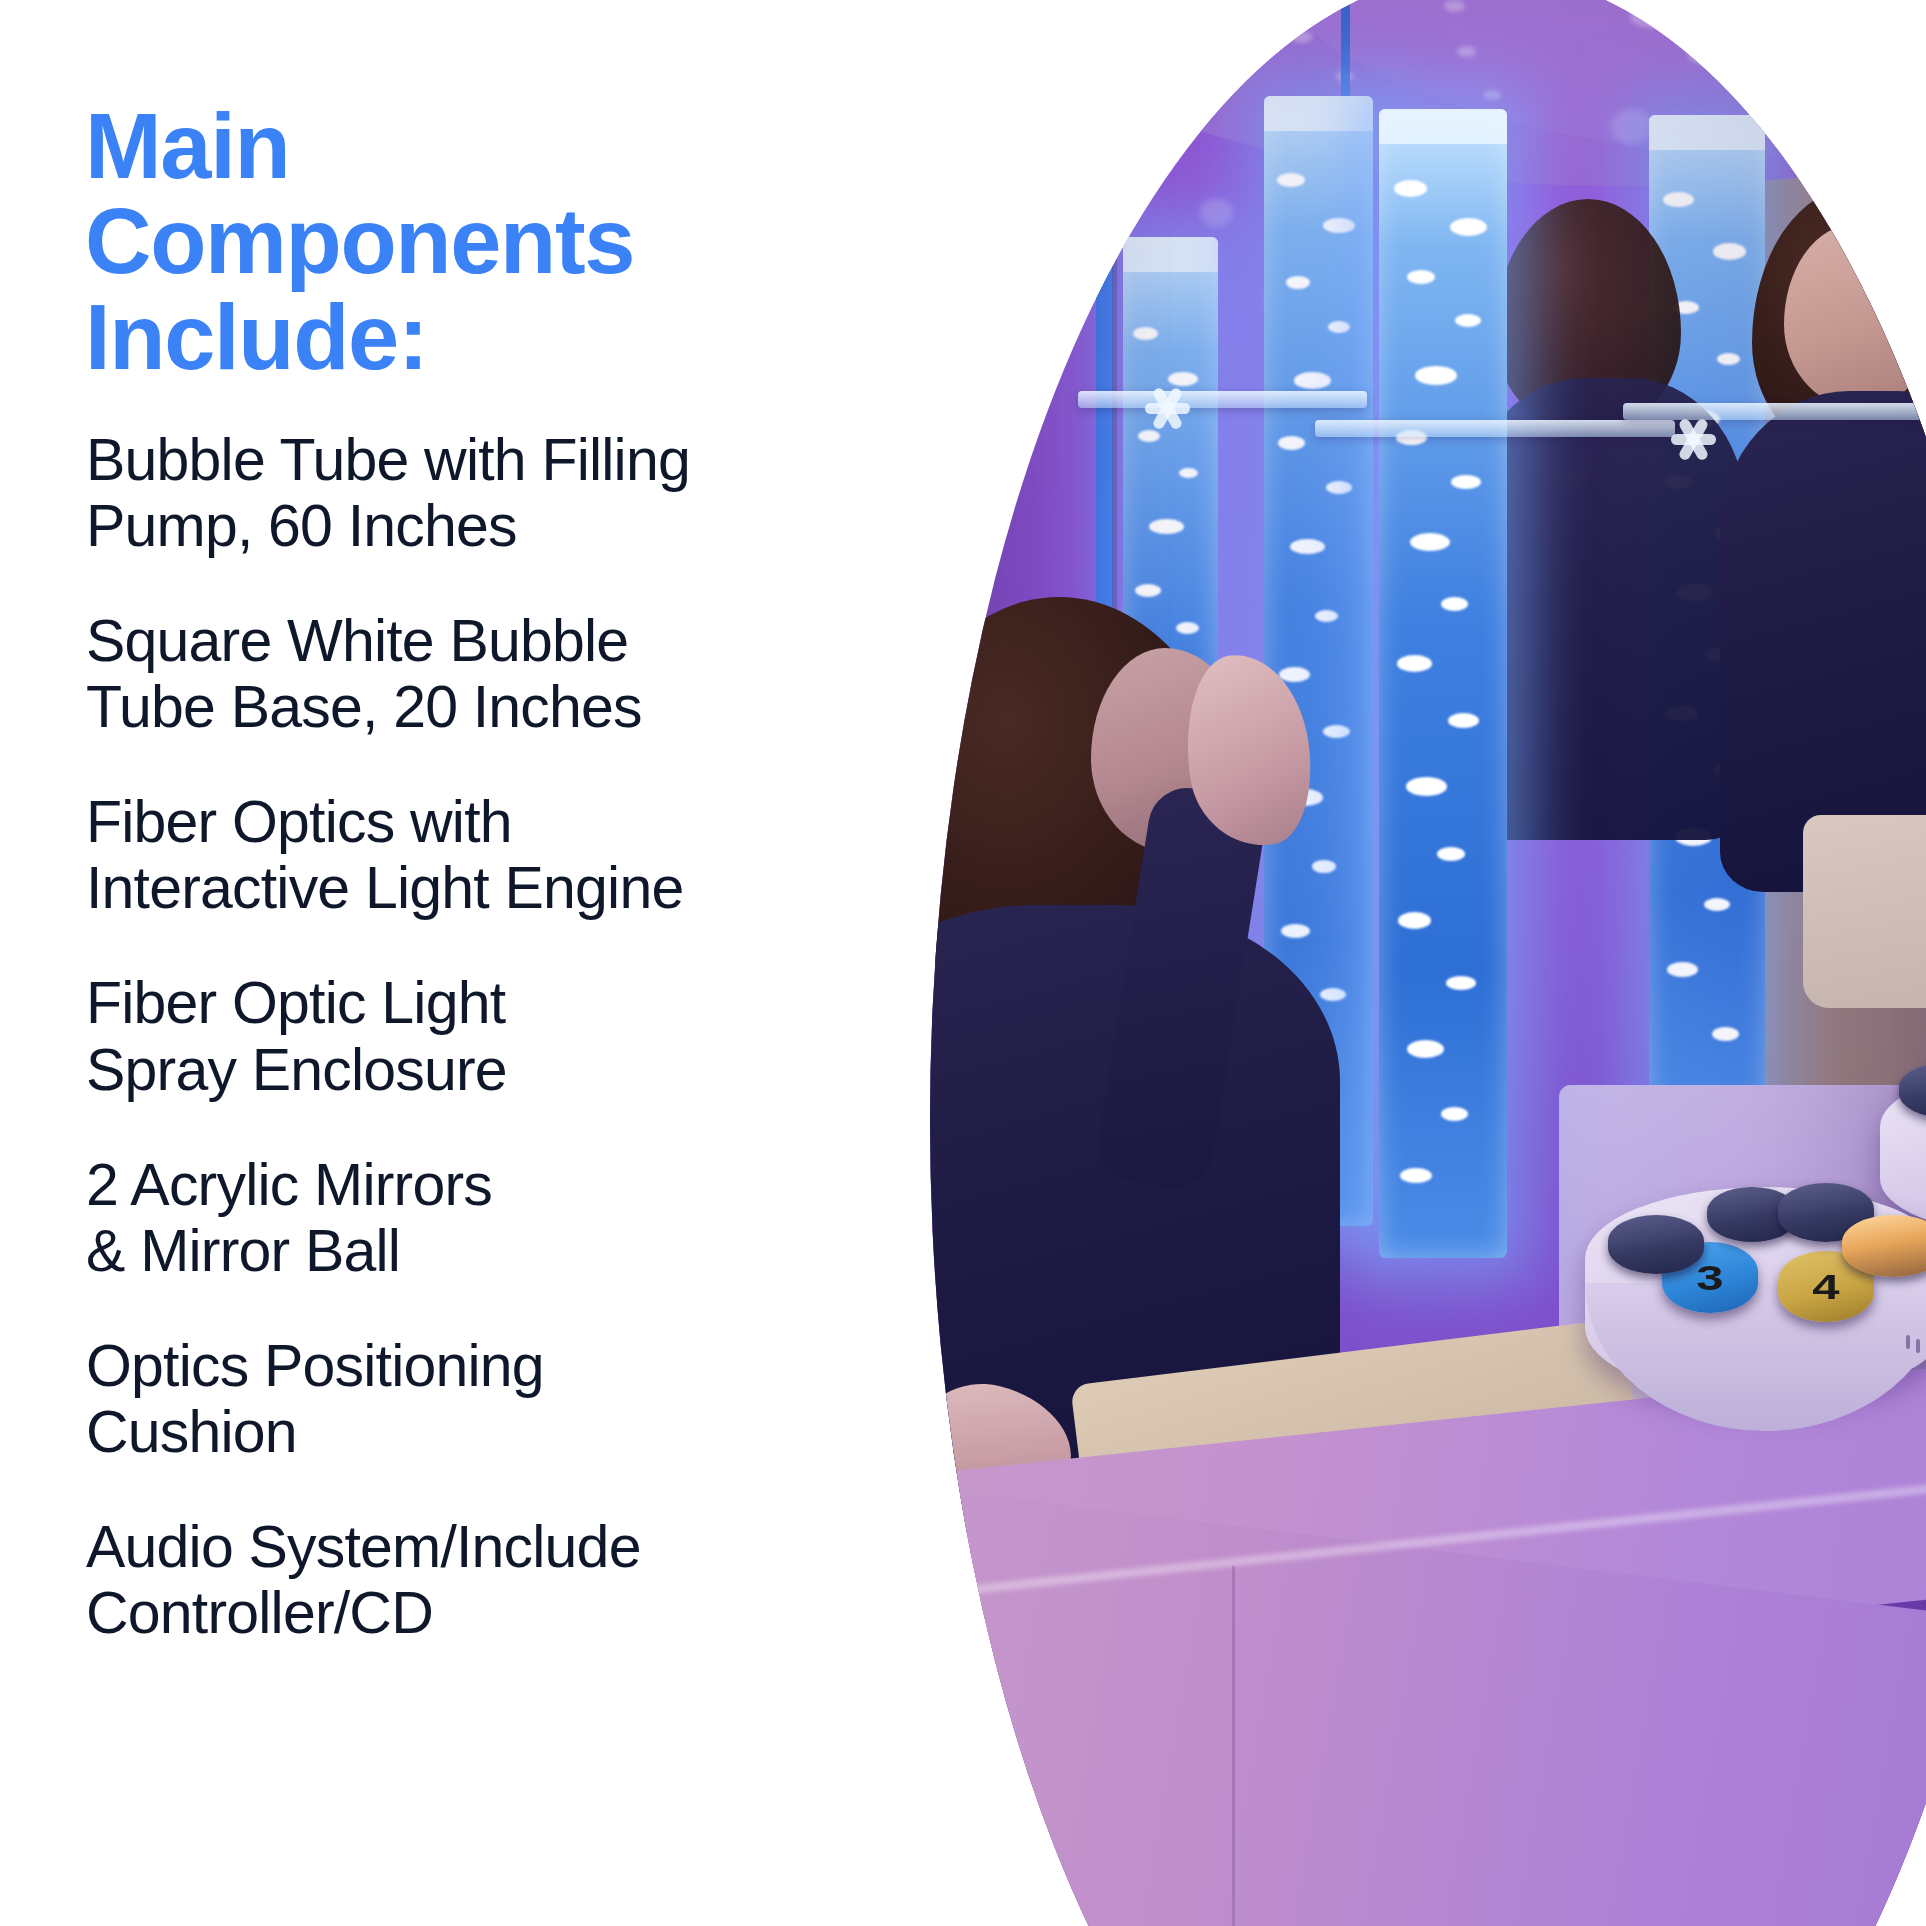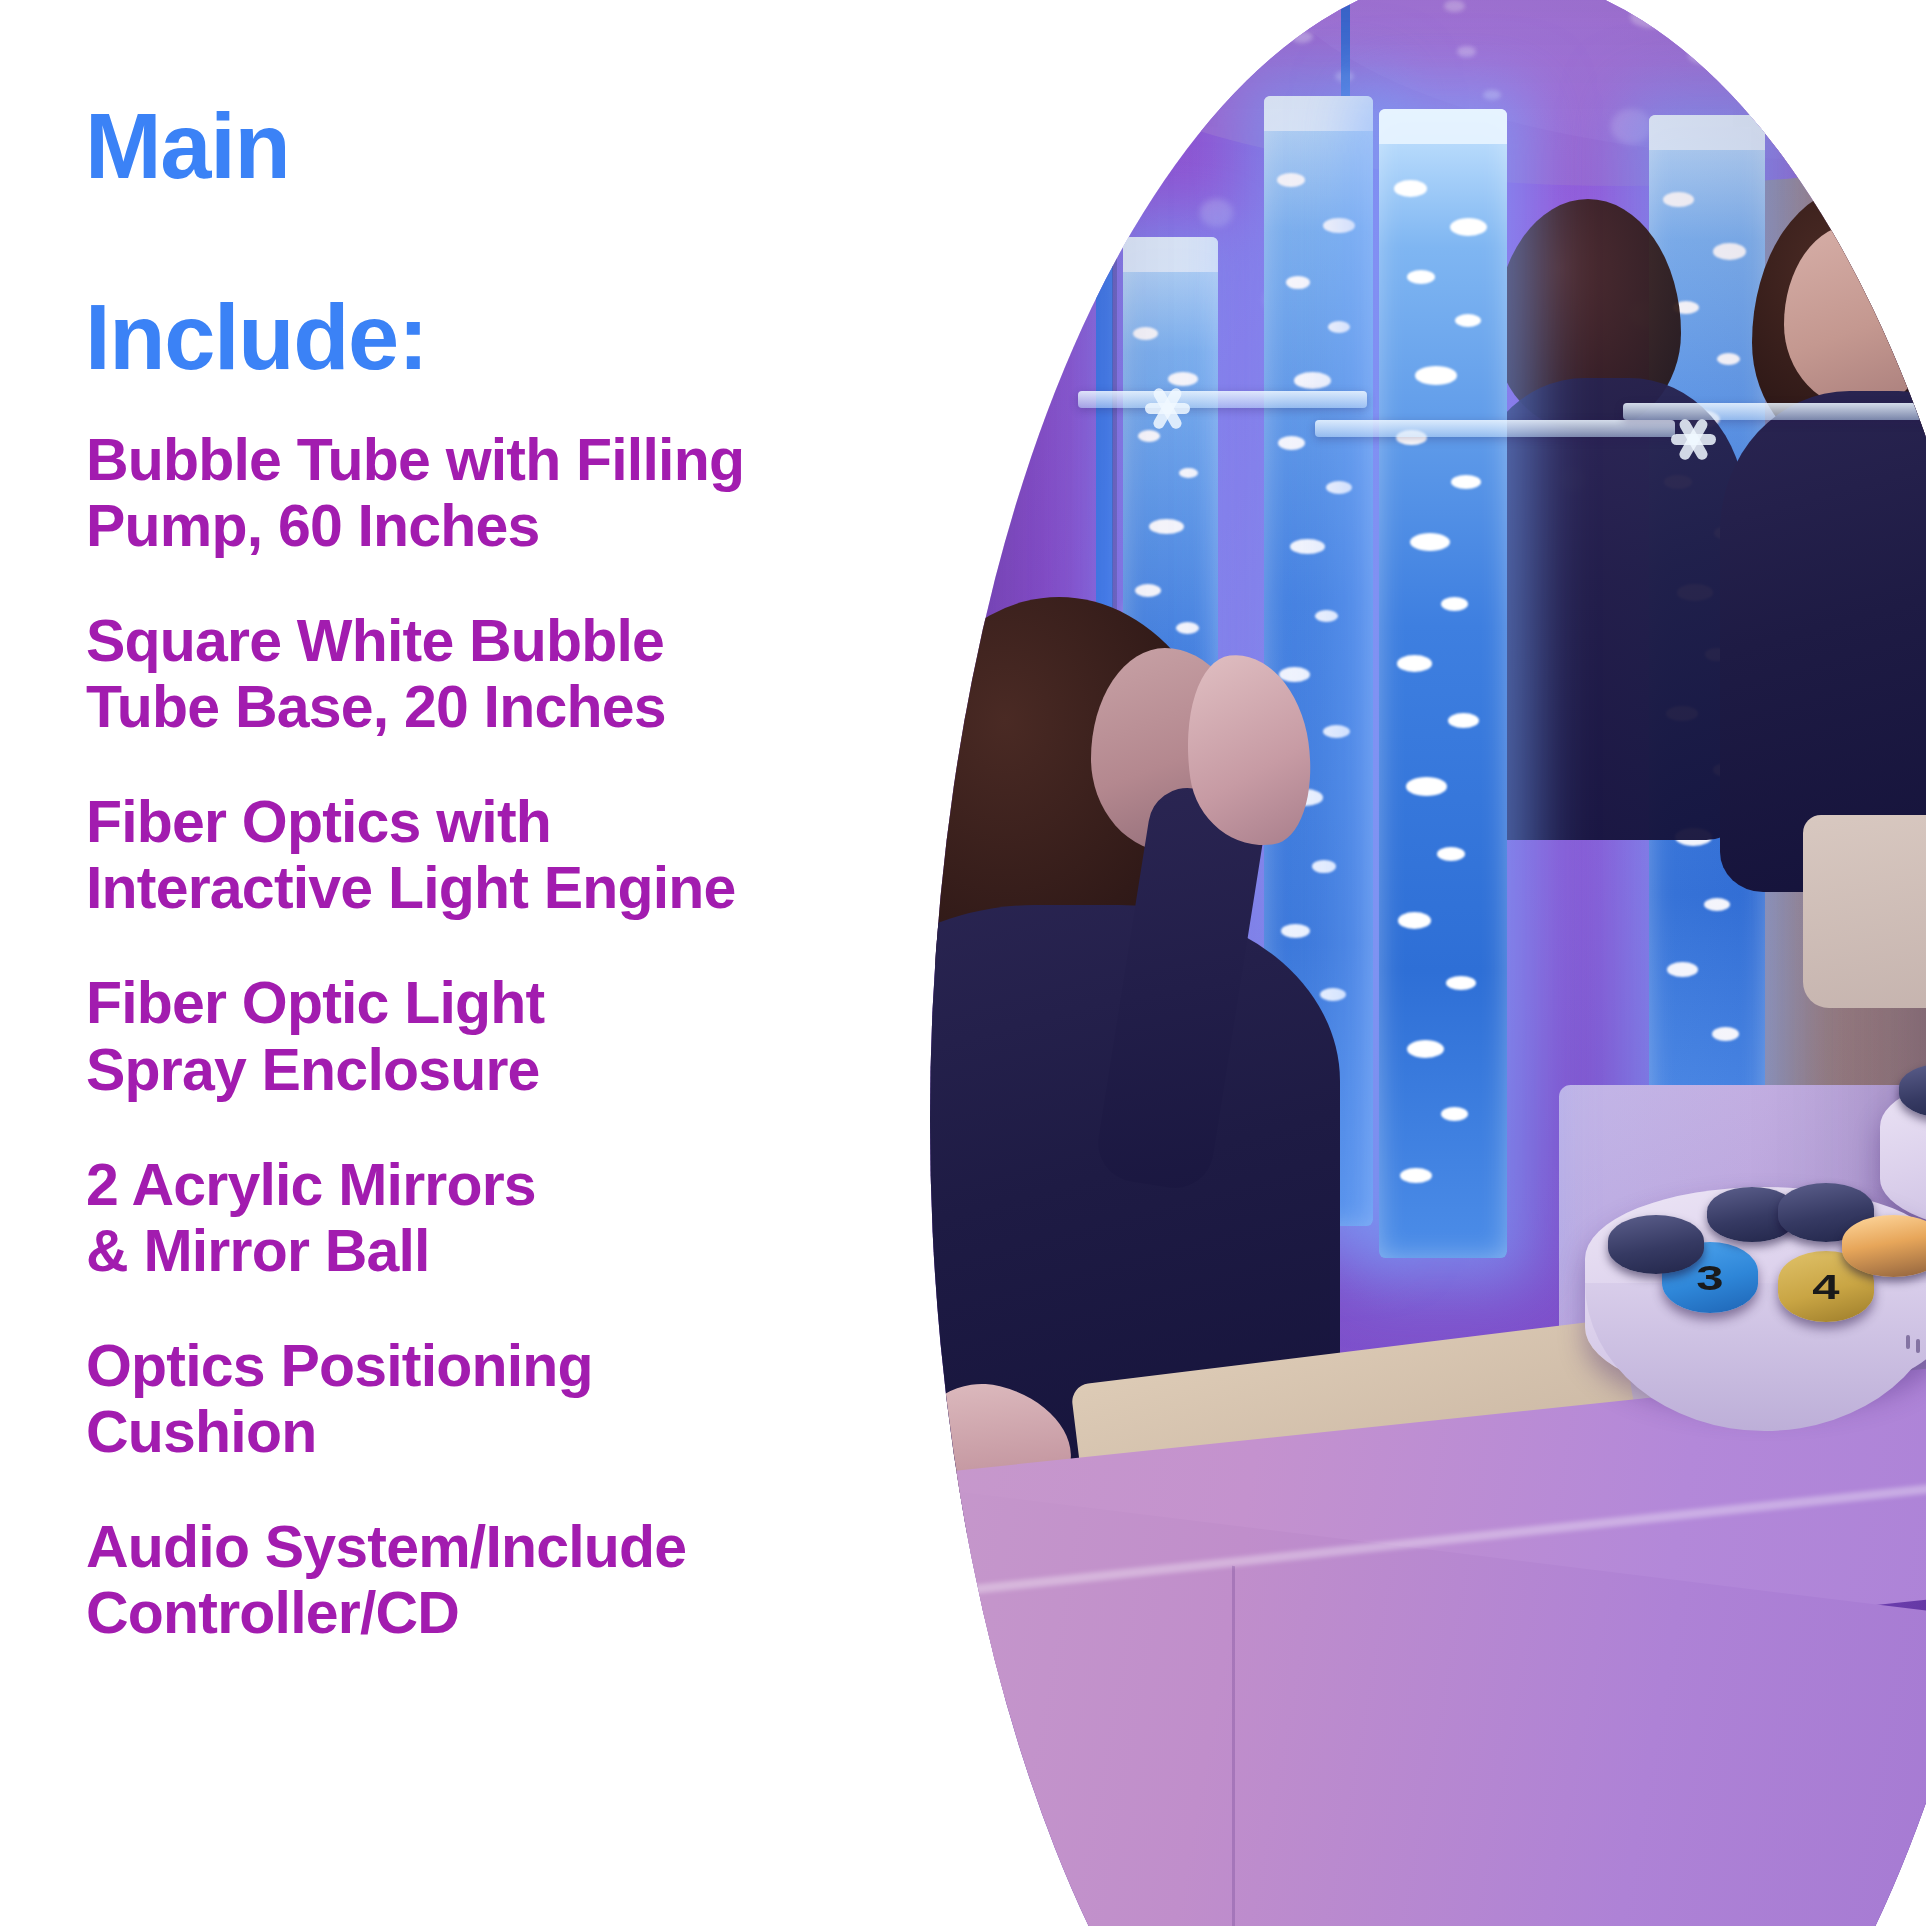--- a/index.html
+++ b/index.html
@@ -4,21 +4,21 @@
 <style>
   html,body{margin:0;padding:0;background:#fff;}
   body{width:1926px;height:1926px;overflow:hidden;font-family:"Liberation Sans",sans-serif;}
   #page{position:relative;width:1926px;height:1926px;background:#ffffff;overflow:hidden;}
 
   
   #text-panel{position:absolute;left:0;top:0;width:950px;height:1926px;padding:0;box-sizing:border-box;}
   #heading{position:absolute;left:85px;top:37px;width:809px;
     font-size:92px;line-height:1.04;font-weight:700;color:#3b82f6;letter-spacing:-1.3px;}
   #list{position:absolute;left:86px;top:427px;width:828px;}
-  .item{font-size:59px;line-height:1.12;color:#a21caf;font-weight:700;margin-bottom:49px;letter-spacing:-0.8px;}
+  .item{font-size:59px;line-height:1.12;color:#0f172a;font-weight:400;margin-bottom:49px;letter-spacing:-0.8px;}
   .item:last-child{margin-bottom:0;}
 
   
   #photo-wrap{position:absolute;left:0;top:0;width:1926px;height:1926px;pointer-events:none;}
   #photo{position:absolute;left:930px;top:-161px;width:1091px;height:2247px;
     clip-path:ellipse(552px 1149px at 552px 1281px);
     overflow:hidden;}
   
   .scene{position:absolute;inset:0;background:
      linear-gradient(175deg,#8C56D8 0%,#9A5FE0 18%,#8E52D6 38%,#7E49C9 58%,#7B46C4 100%);}
@@ -105,21 +105,21 @@
 </style>
 </head>
 <body>
 
 <div id="page">
 
   <div id="text-panel">
 
     <h1 id="heading">
       <span>Main</span><br>
-      <br>
+      <span>Components</span><br>
       <span>Include:</span>
     </h1>
 
     <div id="list">
       <div class="item">
         <span>Bubble Tube with Filling</span><br>
         <span>Pump, 60 Inches</span>
       </div>
       <div class="item">
         <span>Square White Bubble</span><br>

